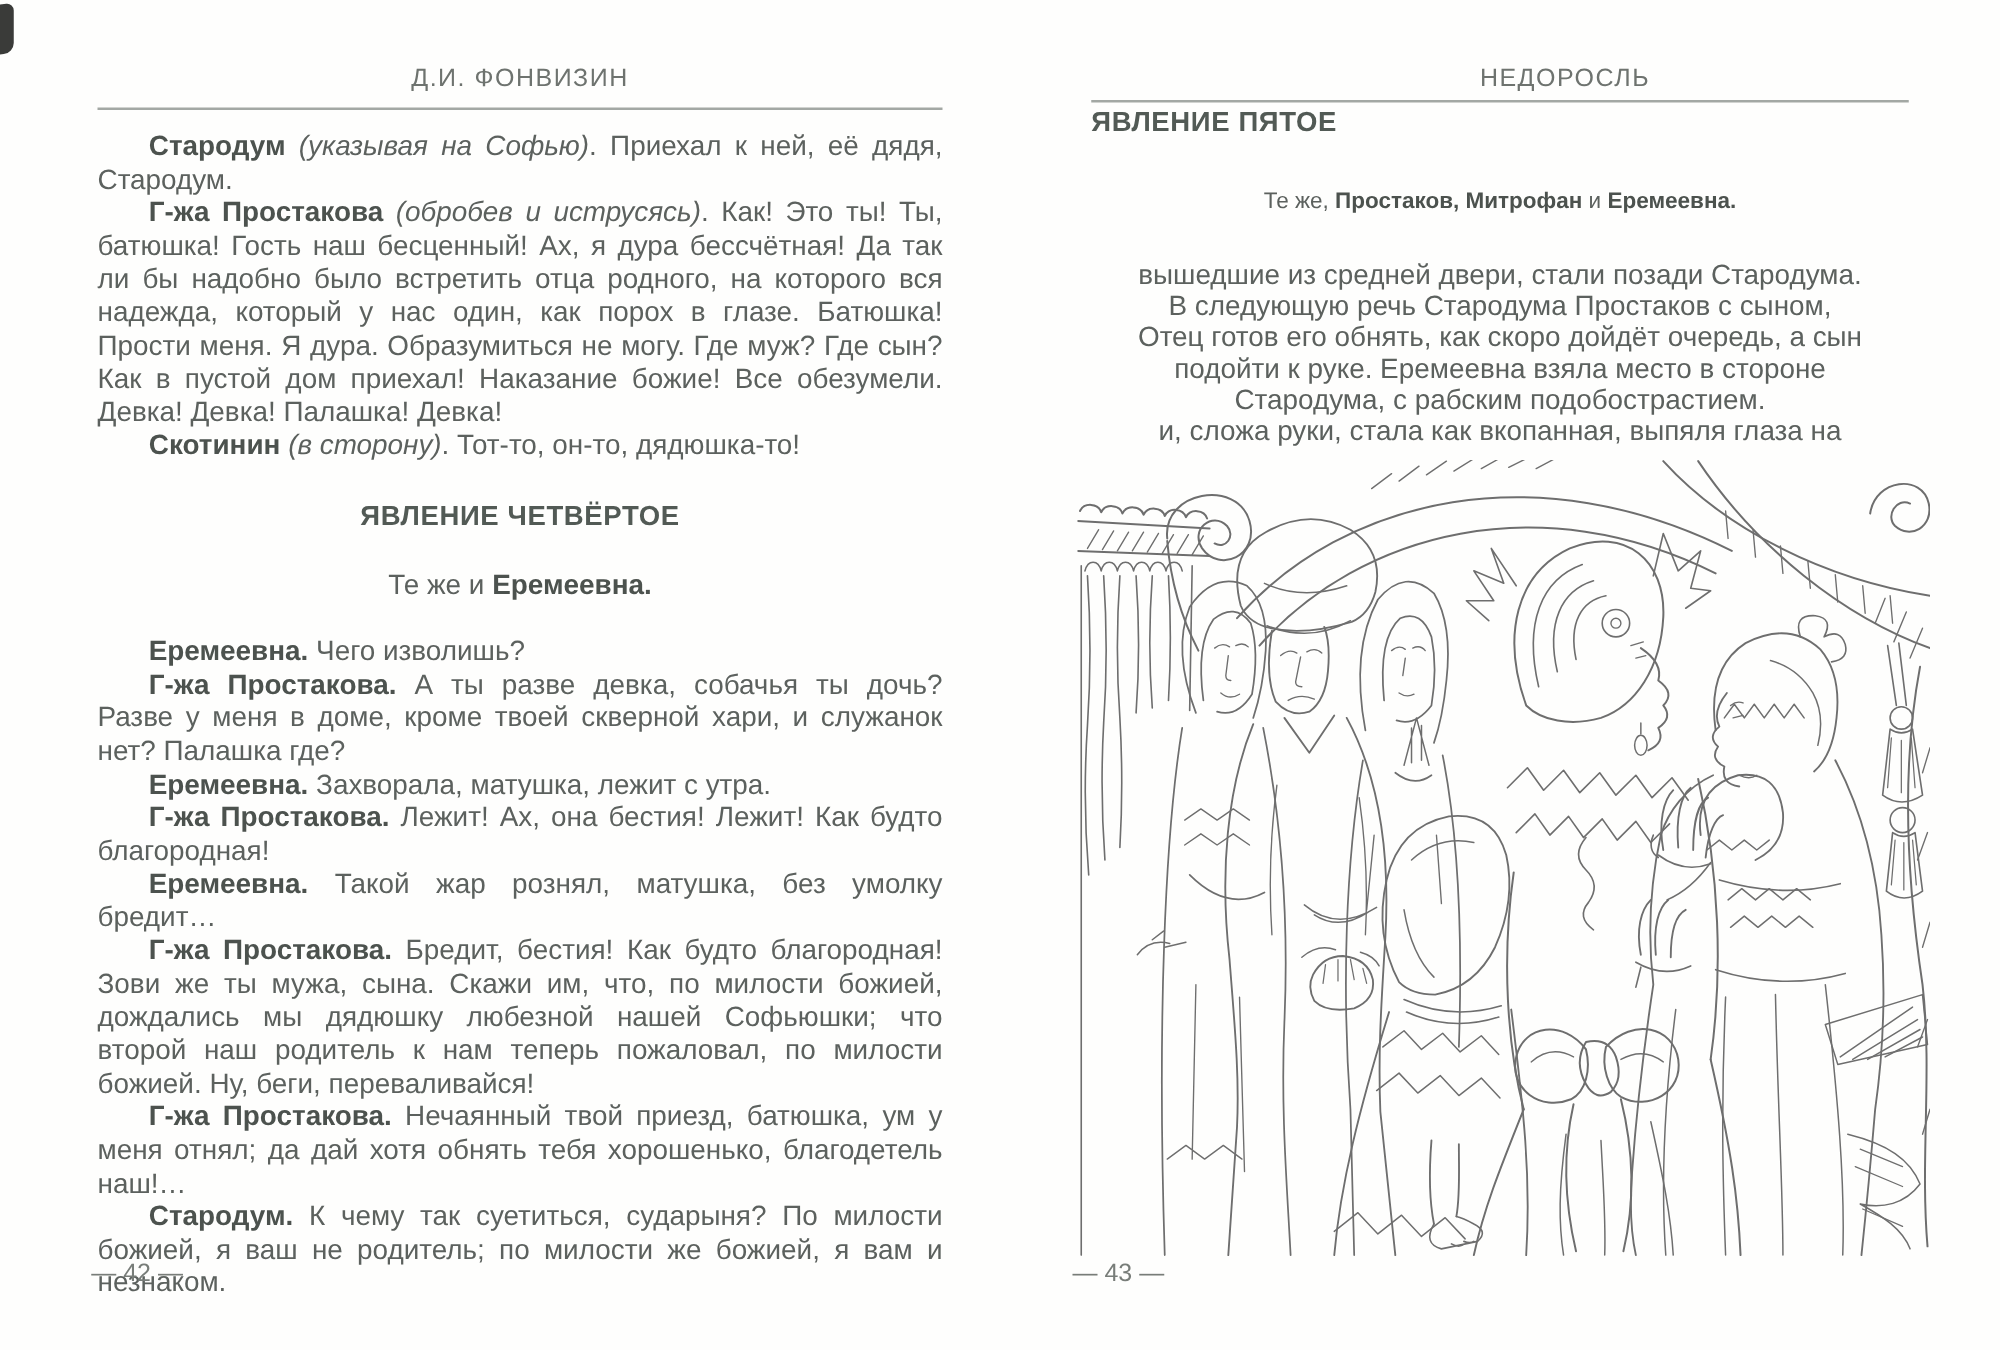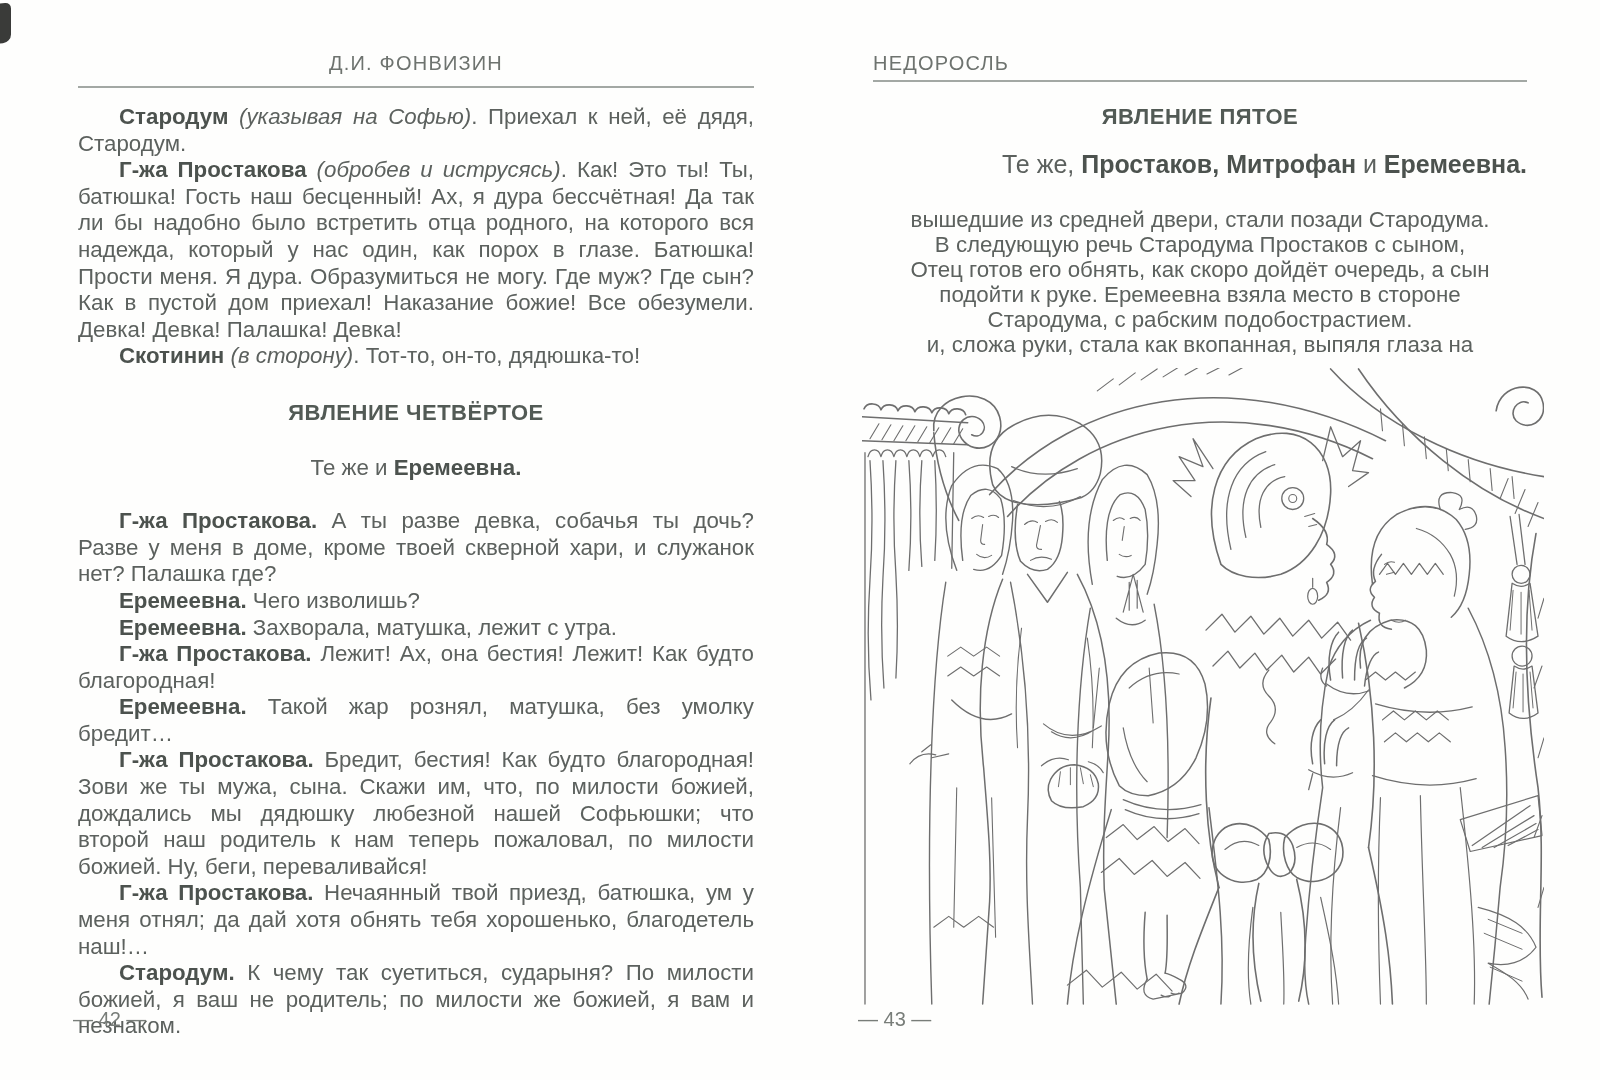--- a/index.html
+++ b/index.html
@@ -5,33 +5,33 @@
   html,body{margin:0;padding:0;}
   body{
     width:1600px;height:1080px;position:relative;overflow:hidden;
     background:#fefefd;
     font-family:"Liberation Sans", sans-serif;
     color:#5c615e;
   }
   .artifact{position:absolute;left:0;top:3px;width:11px;height:40px;background:#3a3b39;border-radius:0 6px 8px 0;transform:skewY(-6deg);}
   .running-head{position:absolute;top:52px;font-size:20px;letter-spacing:1.2px;color:#6e736f;}
   .head-left{left:78px;width:676px;text-align:center;}
-  .head-right{left:873px;width:654px;text-align:left;}
+  .head-right{left:925px;width:654px;text-align:center;}
   .rule{position:absolute;height:2px;background:#a3a8a4;}
   .rule-left{left:78px;top:86px;width:676px;}
   .rule-right{left:873px;top:80px;width:654px;}
   .textcol{position:absolute;left:78px;top:104px;width:676px;font-size:22.3px;line-height:26.6px;text-align:justify;}
   .para{margin:0;text-indent:30px;}
   .speaker{font-weight:bold;color:#4c524e;margin-left:11px;}
   .note{font-style:italic;}
   .scene-heading{margin:30px 0 28px 0;text-align:center;text-indent:0;font-weight:bold;font-size:22px;color:#525a55;letter-spacing:.5px;}
   .cast-line{margin:0 0 27px 0;text-align:center;text-indent:0;}
   .cast-line b{font-weight:bold;color:#4c524e;}
-  .r-scene-heading{position:absolute;left:873px;top:104px;width:654px;text-align:center;font-weight:bold;font-size:22px;color:#525a55;letter-spacing:.5px;}
-  .r-cast{position:absolute;left:873px;top:150px;width:654px;text-align:right;font-size:25px;}
+  .r-scene-heading{position:absolute;left:873px;top:85px;width:654px;font-weight:bold;font-size:22px;color:#525a55;letter-spacing:.5px;}
+  .r-cast{position:absolute;left:873px;top:150px;width:654px;text-align:center;font-size:18px;}
   .r-cast b{font-weight:bold;color:#4c524e;}
   .stage-direction{position:absolute;left:873px;top:207px;width:654px;text-align:center;font-size:22.3px;line-height:25px;color:#5c615e;}
   .page-num{position:absolute;top:1008px;font-size:20px;color:#787d79;}
   .num-left{left:73px;width:654px;}
   .num-right{left:858px;width:654px;}
   .illustration{position:absolute;left:862px;top:368px;width:682px;height:637px;}
   .illustration svg{display:block;width:100%;height:100%;}
 </style>
 </head>
 <body>
@@ -42,22 +42,22 @@
 <div class="rule rule-left"></div>
 
 <div class="textcol">
   <p class="para"><span class="speaker">Стародум</span><span class="note"> (указывая на Софью)</span><span>. Приехал к ней, её дядя, Стародум.</span></p>
   <p class="para"><span class="speaker">Г-жа Простакова</span><span class="note"> (обробев и иструсясь)</span><span>. Как! Это ты! Ты, батюшка! Гость наш бесценный! Ах, я дура бессчётная! Да так ли бы надобно было встретить отца родного, на которого вся надежда, который у нас один, как порох в глазе. Батюшка! Прости меня. Я дура. Образумиться не могу. Где муж? Где сын? Как в пустой дом приехал! Наказание божие! Все обезумели. Девка! Девка! Палашка! Девка!</span></p>
   <p class="para"><span class="speaker">Скотинин</span><span class="note"> (в сторону)</span><span>. Тот-то, он-то, дядюшка-то!</span></p>
 
   <p class="scene-heading">ЯВЛЕНИЕ ЧЕТВЁРТОЕ</p>
   <p class="cast-line"><span>Те же и </span><b>Еремеевна.</b></p>
 
+  <p class="para"><span class="speaker">Еремеевна.</span><span> Чего изволишь?</span></p>
   <p class="para"><span class="speaker">Г-жа Простакова.</span><span> А ты разве девка, собачья ты дочь? Разве у меня в доме, кроме твоей скверной хари, и служанок нет? Палашка где?</span></p>
-  <p class="para"><span class="speaker">Еремеевна.</span><span> Чего изволишь?</span></p>
   <p class="para"><span class="speaker">Еремеевна.</span><span> Захворала, матушка, лежит с утра.</span></p>
   <p class="para"><span class="speaker">Г-жа Простакова.</span><span> Лежит! Ах, она бестия! Лежит! Как будто благородная!</span></p>
   <p class="para"><span class="speaker">Еремеевна.</span><span> Такой жар рознял, матушка, без умолку бредит…</span></p>
   <p class="para"><span class="speaker">Г-жа Простакова.</span><span> Бредит, бестия! Как будто благородная! Зови же ты мужа, сына. Скажи им, что, по милости божией, дождались мы дядюшку любезной нашей Софьюшки; что второй наш родитель к нам теперь пожаловал, по милости божией. Ну, беги, переваливайся!</span></p>
   <p class="para"><span class="speaker">Г-жа Простакова.</span><span> Нечаянный твой приезд, батюшка, ум у меня отнял; да дай хотя обнять тебя хорошенько, благодетель наш!…</span></p>
   <p class="para"><span class="speaker">Стародум.</span><span> К чему так суетиться, сударыня? По милости божией, я ваш не родитель; по милости же божией, я вам и незнаком.</span></p>
 </div>
 
 <div class="page-num num-left">— 42 —</div>
 

